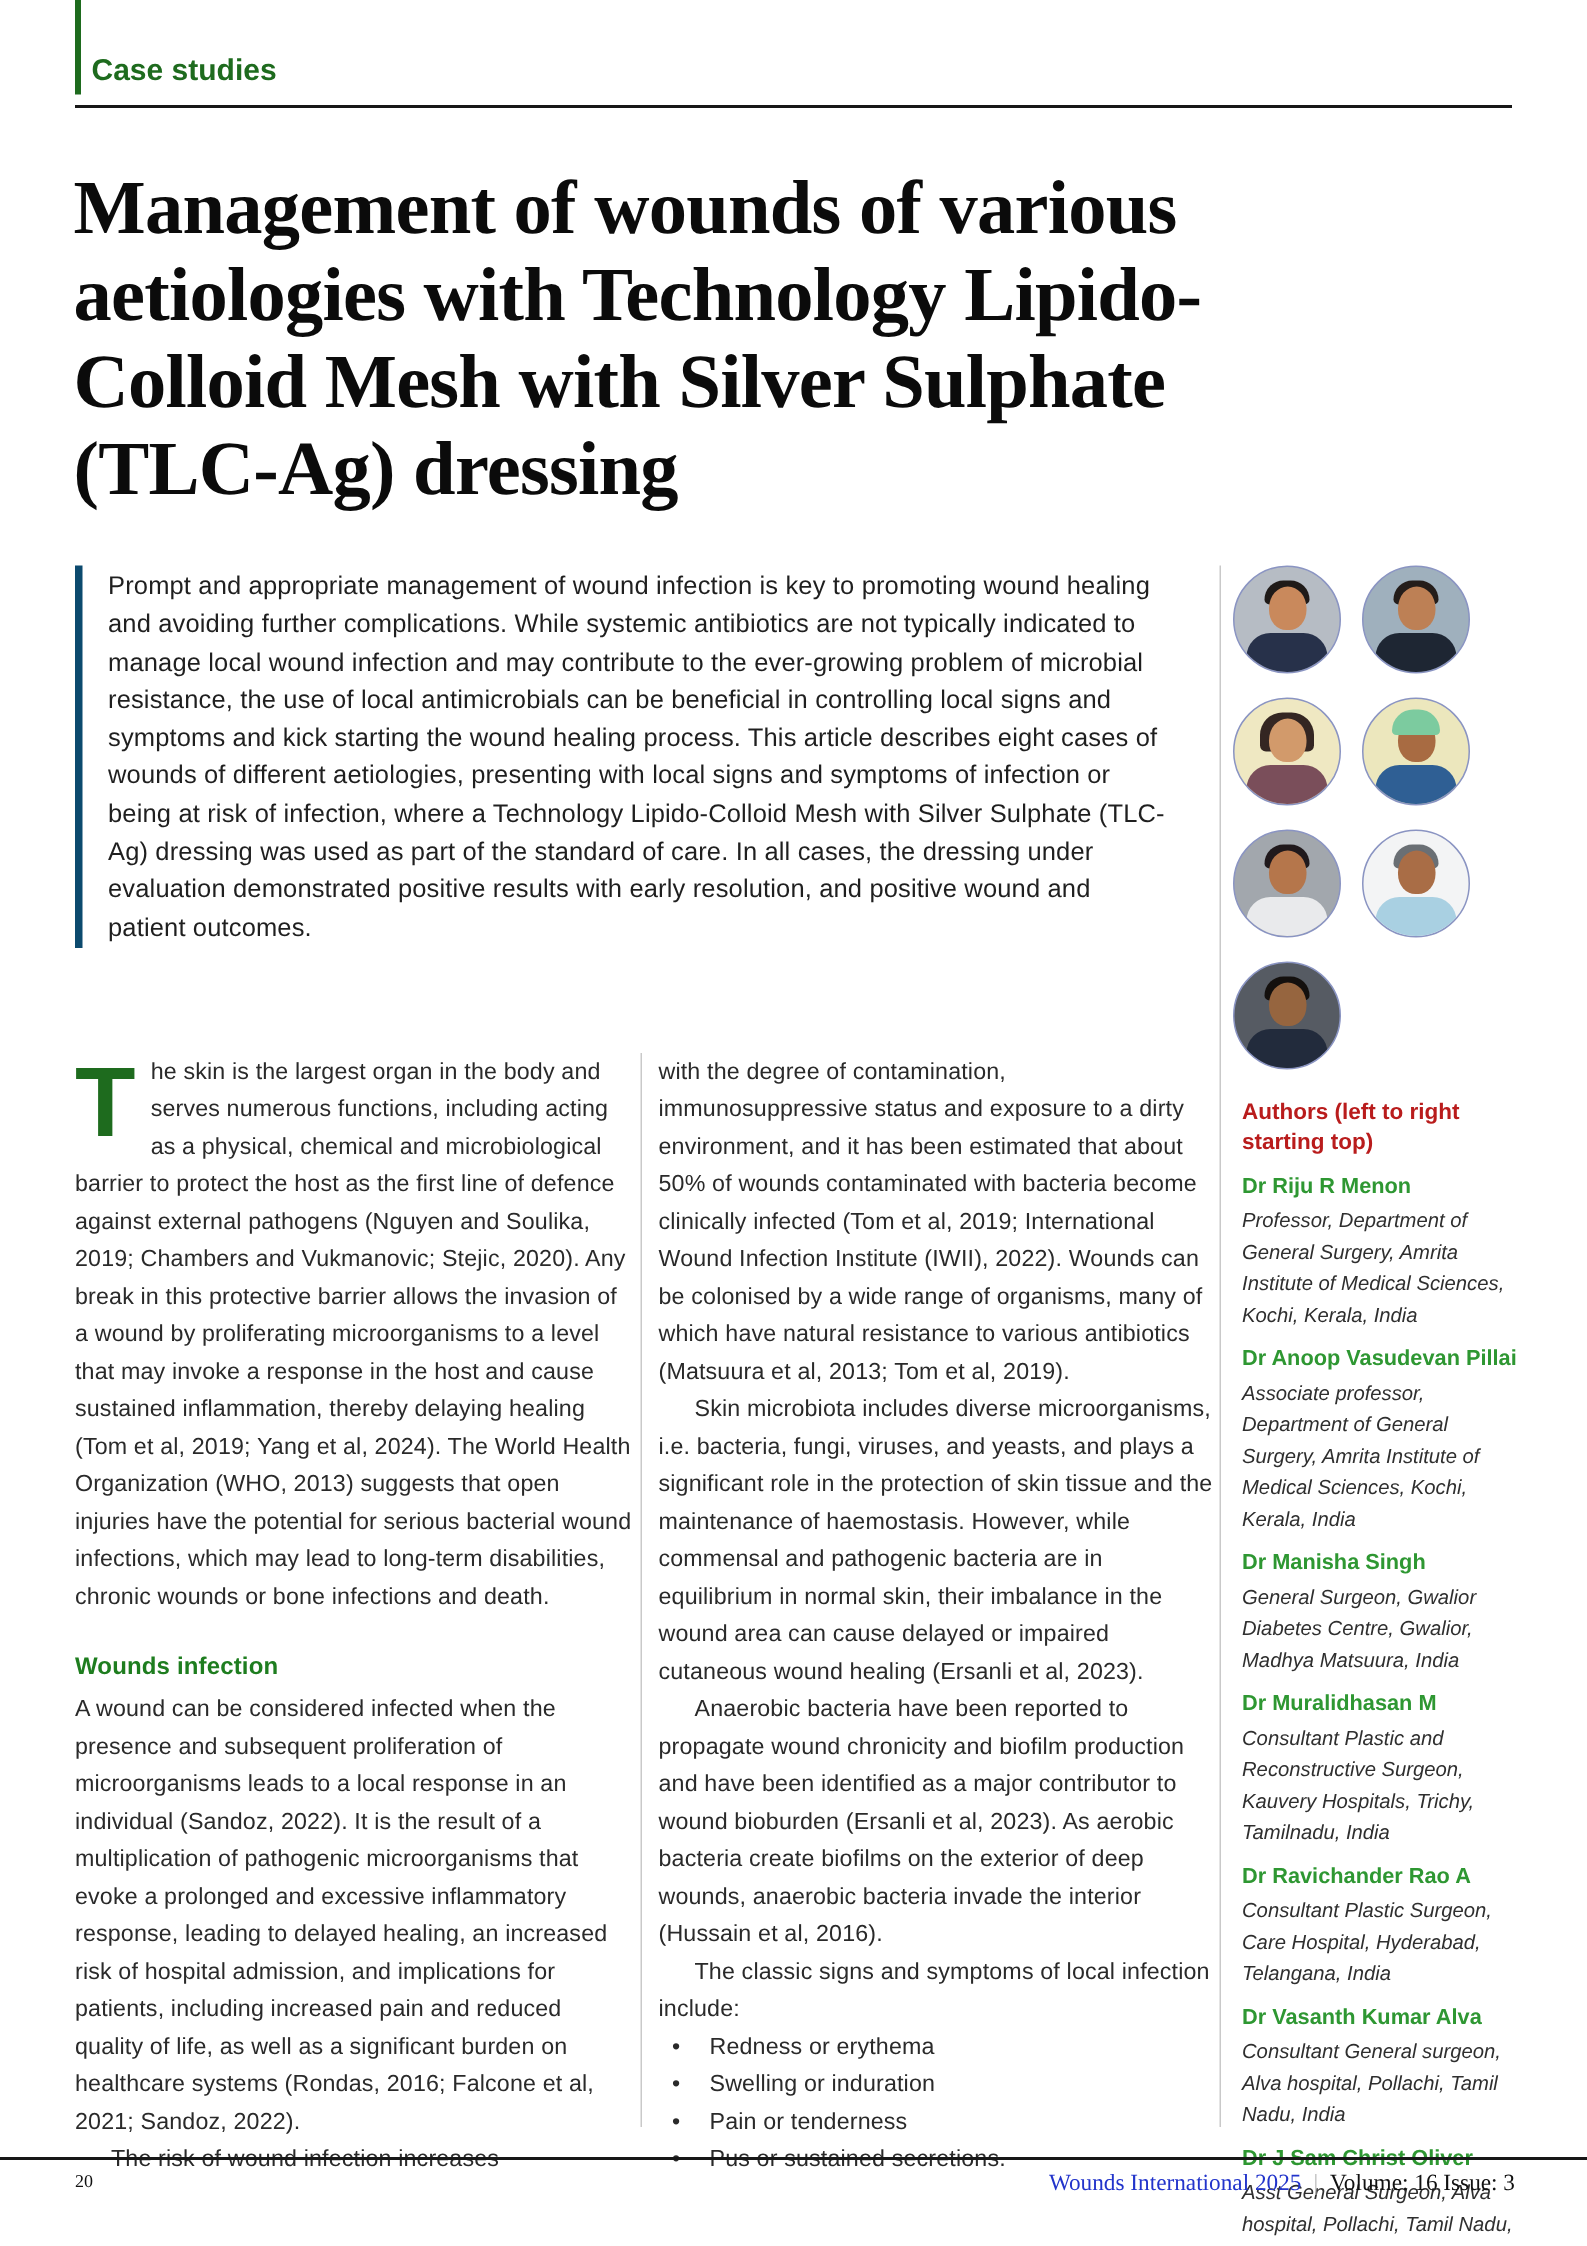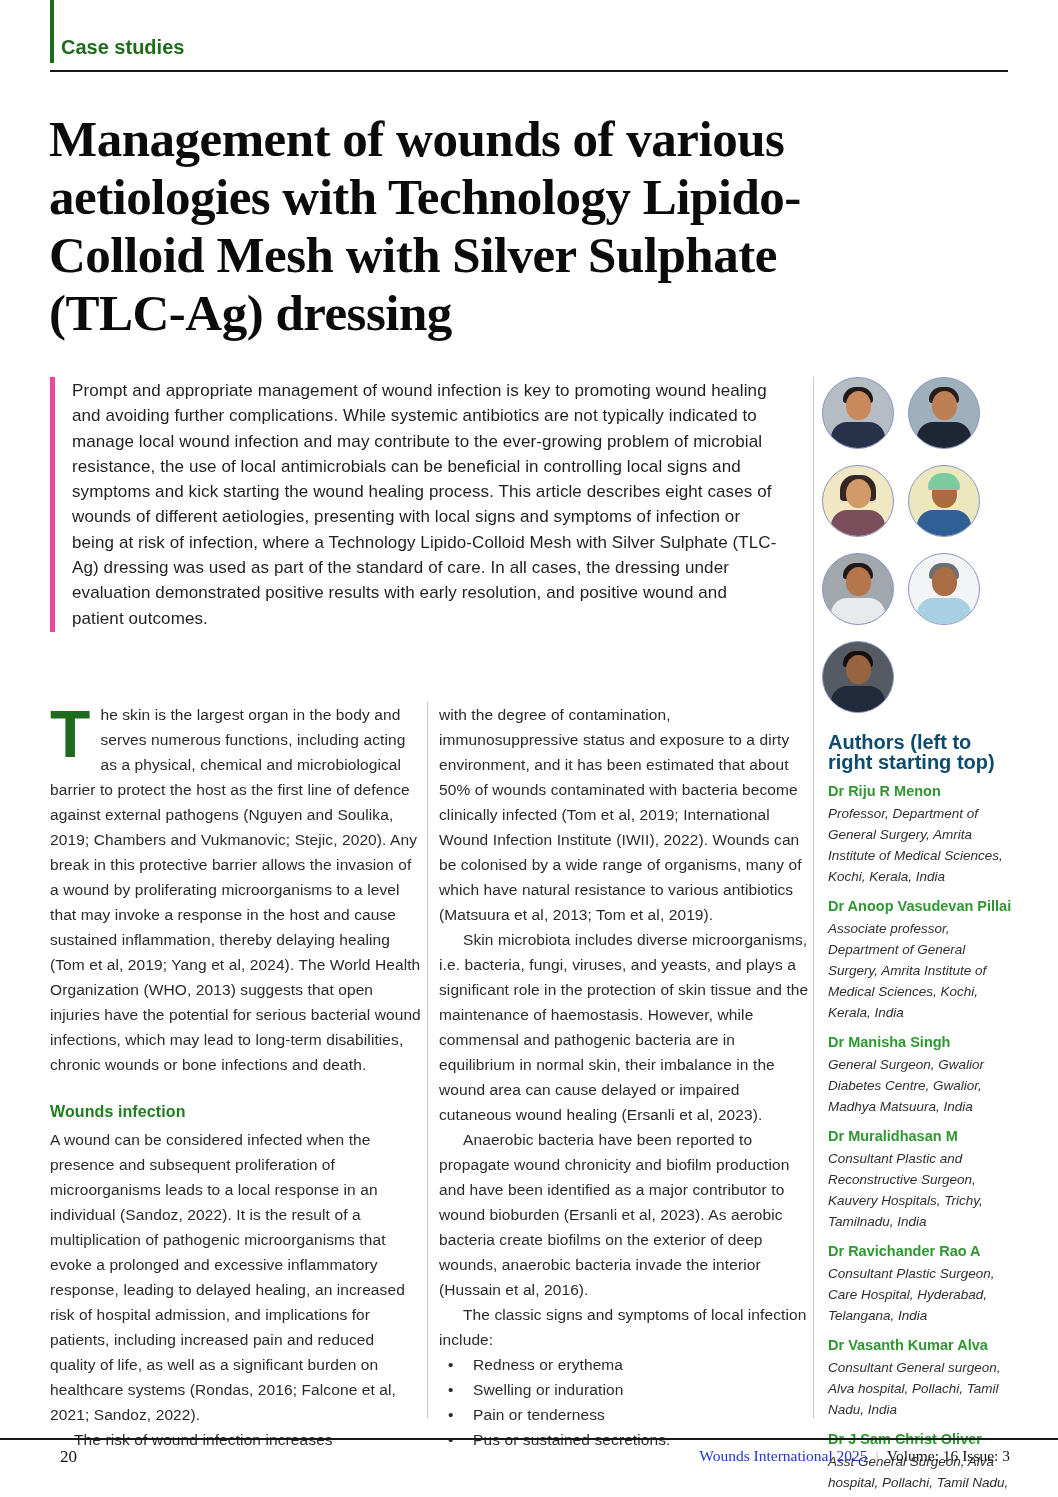--- a/index.html
+++ b/index.html
@@ -11,21 +11,21 @@
   .kicker-bar{position:absolute;left:50px;top:0;width:4px;height:63px;background:#1e6b1e;}
   .kicker{position:absolute;left:61px;top:36px;font-family:Liberation Sans, sans-serif;
     font-weight:bold;font-size:20px;color:#1e6b1e;}
   .header-rule{position:absolute;left:50px;top:70px;width:958px;height:2px;background:#171717;}
   
   .title{position:absolute;left:49px;top:110px;font-family:"Liberation Serif", serif;
     font-weight:bold;font-size:51px;line-height:58px;letter-spacing:-0.5px;color:#0b0b0b;}
   .title span{display:block;white-space:nowrap;}
   
   .abstract{position:absolute;left:50px;top:377px;width:735px;
-    border-left:5px solid #ec4899;padding:1px 0 1px 17px;
+    border-left:5px solid #0c4a6e;padding:1px 0 1px 17px;
     font-size:17px;line-height:25.3px;color:#1f1f1f;letter-spacing:0.1px;}
   .abstract p{margin:0;max-width:706px;}
   
   .photos{position:absolute;left:822px;top:377px;width:192px;
     display:grid;grid-template-columns:72px 72px;column-gap:14px;row-gap:16px;}
   .avatar{width:72px;height:72px;border-radius:50%;overflow:hidden;position:relative;
     border:1.5px solid #8a94c2;box-sizing:border-box;}
   .av-hair{position:absolute;width:30px;height:16px;border-radius:15px 15px 4px 4px;left:20px;top:9px;}
   .av-head{position:absolute;width:25px;height:29px;border-radius:50% 50% 46% 46%;left:23px;top:13px;}
   .av-body{position:absolute;width:54px;height:32px;border-radius:16px 16px 0 0;left:8px;top:44px;}
@@ -47,27 +47,27 @@
   .divider-left{left:427px;top:702px;height:716px;}
   .divider-right{left:813px;top:377px;height:1041px;}
   .dropcap{float:left;font-size:66px;line-height:52px;font-weight:bold;color:#1e6b1e;
     margin:6px 10px 2px 0;}
   .col-heading{font-size:16px;font-weight:bold;color:#1e7d1f;margin:22px 0 3px;}
   .bullets{list-style:none;margin:0;padding:0;}
   .bullets li{position:relative;padding-left:34px;}
   .bullets li::before{content:"\2022";position:absolute;left:9px;top:0;}
   
   .sidebar{position:absolute;left:828px;top:732px;width:186px;}
-  .sidebar-heading{font-size:20px;font-weight:bold;color:#0c4a6e;line-height:20px;margin:0 0 8px;}
+  .sidebar-heading{font-size:15px;font-weight:bold;color:#b91c1c;line-height:20px;margin:0 0 8px;}
   .author-name{font-size:14.5px;font-weight:bold;color:#2e9732;line-height:20px;margin:9px 0 2px;}
   .author-aff{font-size:13.5px;font-style:italic;color:#2f2f2f;line-height:21px;}
   
   .footer-rule{position:absolute;left:0;top:1438px;width:1058px;height:2px;background:#171717;}
-  .footer-page{position:absolute;left:60px;top:1447px;font-family:"Liberation Serif", serif;
-    font-size:17px;color:#111111;}
+  .footer-page{position:absolute;left:50px;top:1447px;font-family:"Liberation Serif", serif;
+    font-size:12px;color:#111111;}
   .footer-right{position:absolute;right:48px;top:1447px;font-family:"Liberation Serif", serif;
     font-size:15.5px;display:flex;gap:8px;align-items:baseline;}
   .footer-journal{color:#2234cb;text-decoration:none;}
   .footer-sep{color:#b9b9b9;}
   .footer-issue{color:#111111;}
 </style>
 </head>
 <body>
 
 <div class="kicker-bar"></div>

